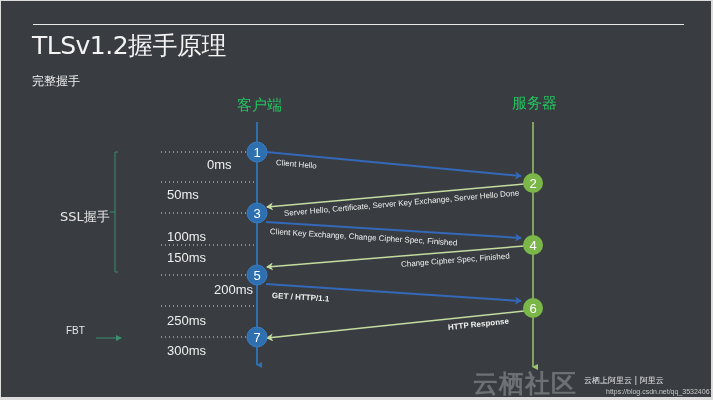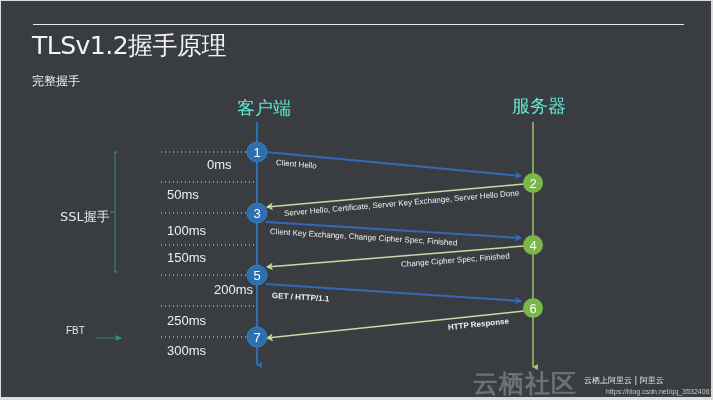--- a/index.html
+++ b/index.html
@@ -1,21 +1,21 @@
 <!DOCTYPE html>
 <html><head>
 <meta charset="utf-8">
 <style>
   html, body { margin:0; padding:0; }
   body { width:713px; height:400px; background:#dcdcdc; overflow:hidden; }
   .slide { position:absolute; left:1px; top:1px; width:710px; height:396px; background:#393d42; overflow:hidden; font-family:"Liberation Sans","DejaVu Sans",sans-serif; color:#f2f2f2; }
   .title-rule { position:absolute; left:32px; top:23px; width:651px; height:1px; background:#e8e8e8; }
   .title { position:absolute; left:31px; top:28px; font-size:25px; color:#f4f4f4; font-family:"DejaVu Sans",sans-serif; letter-spacing:-0.5px; }
   .subtitle { position:absolute; left:31px; top:64px; font-size:12px; color:#f0f0f0; font-family:"DejaVu Sans",sans-serif;margin-top:8px; }
-  .col-head { position:absolute; font-size:18px; color:#5eead4; font-family:"DejaVu Sans",sans-serif; }
+  .col-head { position:absolute; font-size:15px; color:#22c55e; font-family:"DejaVu Sans",sans-serif; }
   .time { position:absolute; left:166px; font-size:13px; color:#f0f0f0; }
   .ssl-label { position:absolute; left:59px; top:207px; font-size:13px; color:#e6e6e6; font-family:"DejaVu Sans",sans-serif; }
   .fbt-label { position:absolute; left:65px; top:324px; font-size:10px; color:#e6e6e6; }
   .msg { position:absolute; font-size:8px; color:#f0f0f0; white-space:nowrap; transform-origin:left center; }
   .msg.bold { font-weight:bold; }
   .node-num { font-family:"Liberation Sans",sans-serif; font-size:13px; fill:#ffffff; text-anchor:middle; }
   .wm-big { position:absolute; left:472px; top:366px; font-size:25px; color:#6d7075; font-weight:bold; font-family:"DejaVu Sans",sans-serif; letter-spacing:1px; }
   .wm-small { position:absolute; left:583px; top:374px; font-size:8px; color:#e8e8e8; font-family:"DejaVu Sans",sans-serif; }
   .wm-url { position:absolute; left:605px; top:387px; font-size:7px; color:#c8c8c8; }
   svg { position:absolute; left:0; top:0; }
@@ -98,21 +98,21 @@
         <text class="node-num" x="532" y="312">6</text>
       </g>
     <g>
         <circle cx="256" cy="336" r="10" fill="#2e6fb0" stroke="#3a7cc0" stroke-width="1"></circle>
         <text class="node-num" x="256" y="341">7</text>
       </g>
   </svg>
 
   <div class="time" style="top:156px;margin-left:40px;">0ms</div>
   <div class="time" style="top:186px;">50ms</div>
-  <div class="time" style="top:222px;">100ms</div>
+  <div class="time" style="top:228px;">100ms</div>
   <div class="time" style="top:249px;">150ms</div>
   <div class="time" style="top:281px;margin-left:47px;">200ms</div>
   <div class="time" style="top:312px;">250ms</div>
   <div class="time" style="top:342px;">300ms</div>
 
   <div class="ssl-label">SSL握手</div>
   <div class="fbt-label">FBT</div>
 
   <div class="msg" style="left:275px; top:157px; transform:rotate(5deg);">Client Hello</div>
   <div class="msg" style="left:283px; top:208px; transform:rotate(-5deg);">Server Hello, Certificate, Server Key Exchange, Server Hello Done</div>

